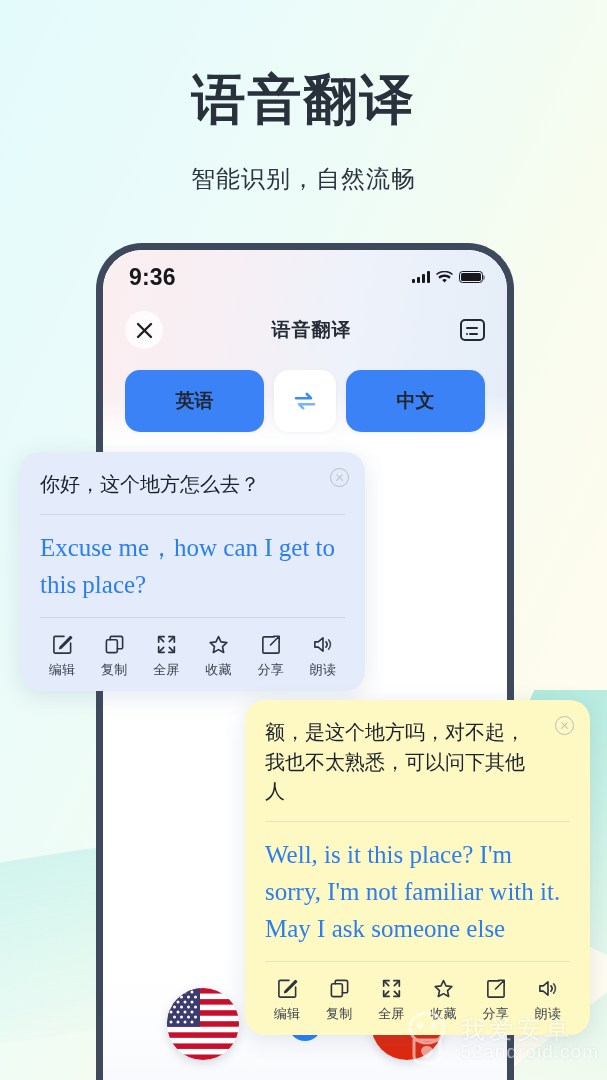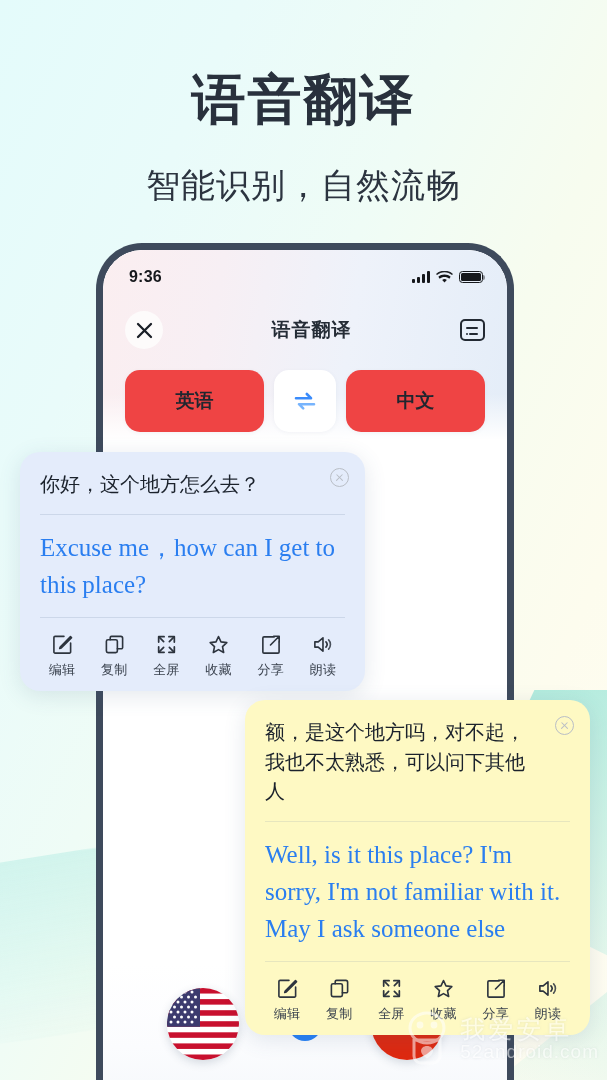--- a/index.html
+++ b/index.html
@@ -50,21 +50,21 @@
   
   .headings{ position:absolute; top:0; left:0; right:0; text-align:center; }
   .h-title{
     margin-top:64px;
     font-size:54px; font-weight:bold;
     letter-spacing:2px;
     color:#29313d;
   }
   .h-sub{
     margin-top:26px;
-    font-size:34px; font-weight:normal;
+    font-size:24px; font-weight:normal;
     letter-spacing:1px;
     color:#2c3440;
   }
 
   
   .phone{
     position:absolute;
     left:96px; top:243px;
     width:418px; height:860px;
     border:7px solid #3e4a5c;
@@ -87,21 +87,21 @@
     content:""; position:absolute; left:0; right:0; bottom:0; height:46px;
     background:linear-gradient(180deg,rgba(228,237,248,0),#ffffff);
   }
 
   
   .statusbar{
     position:absolute; top:0; left:0; right:0; height:44px;
     display:flex; align-items:center; justify-content:space-between;
     padding:10px 24px 0 26px;
   }
-  .st-time{ font-size:16px; font-weight:600; color:#16181c; letter-spacing:.2px; }
+  .st-time{ font-size:23px; font-weight:600; color:#16181c; letter-spacing:.2px; }
   .st-icons{ display:flex; align-items:center; gap:6px; }
   .bars{ display:flex; align-items:flex-end; gap:2px; height:12px; }
   .bars i{ display:block; width:3px; background:#16181c; border-radius:1px; }
   .bars i:nth-child(1){height:4px}
   .bars i:nth-child(2){height:6.5px}
   .bars i:nth-child(3){height:9px}
   .bars i:nth-child(4){height:12px}
   .batt{
     width:24px;height:12px;border:1.6px solid #16181c;border-radius:3.5px;
     position:relative; padding:1.4px;
@@ -135,21 +135,21 @@
     content:"";position:absolute;left:7px;top:11.5px;width:9px;height:2px;background:#232a33;border-radius:1px;
   }
   .list-dot{position:absolute;left:4px;top:11.5px;width:2px;height:2px;background:#232a33;border-radius:50%;}
 
   
   .lang-row{
     position:absolute; top:120px; left:22px; right:22px;
     display:flex; align-items:center; gap:10px;
   }
   .lang-pill{
-    flex:1; height:62px; background:#ef4444; border-radius:15px;
+    flex:1; height:62px; background:#3b82f6; border-radius:15px;
     display:flex;align-items:center;justify-content:center;
     font-size:19px; font-weight:600; color:#1f262f;
     box-shadow:0 1px 4px rgba(60,80,120,.06);
   }
   .swap-btn{
     width:62px;height:62px;background:#ffffff;border-radius:15px;
     display:flex;align-items:center;justify-content:center;
     box-shadow:0 1px 4px rgba(60,80,120,.06);
   }
 

